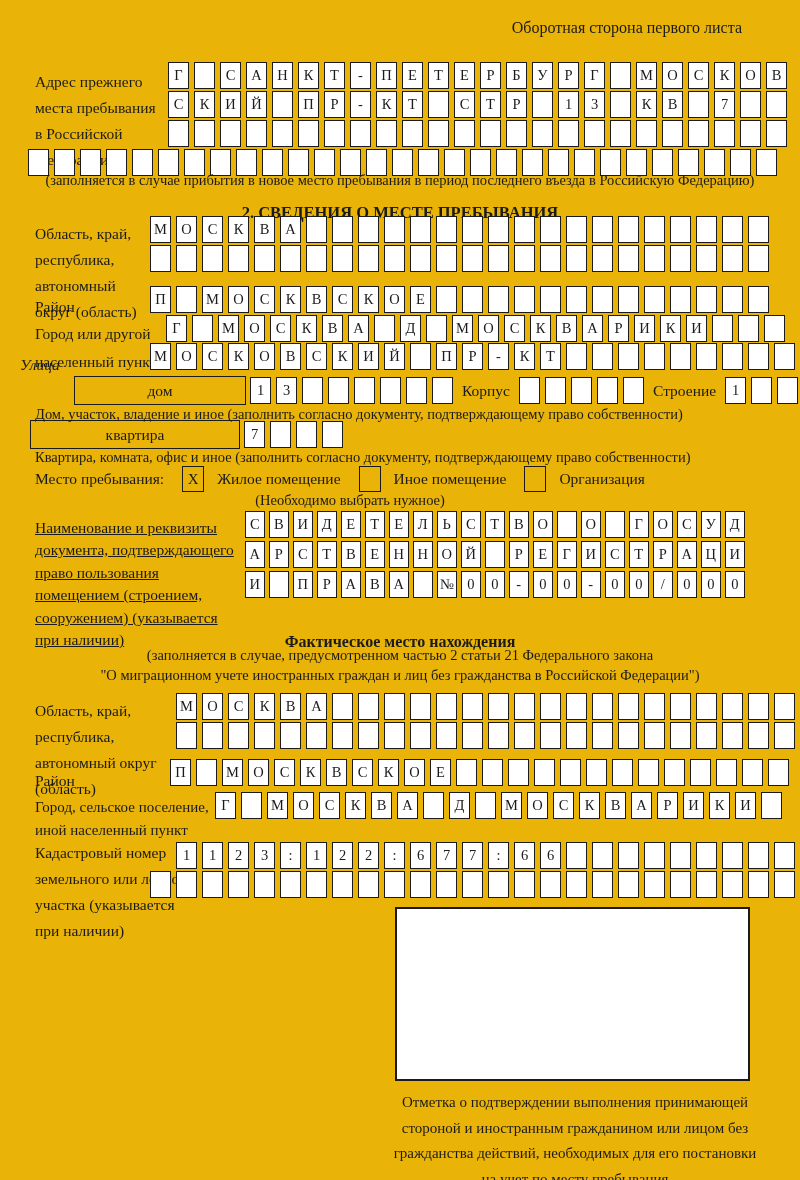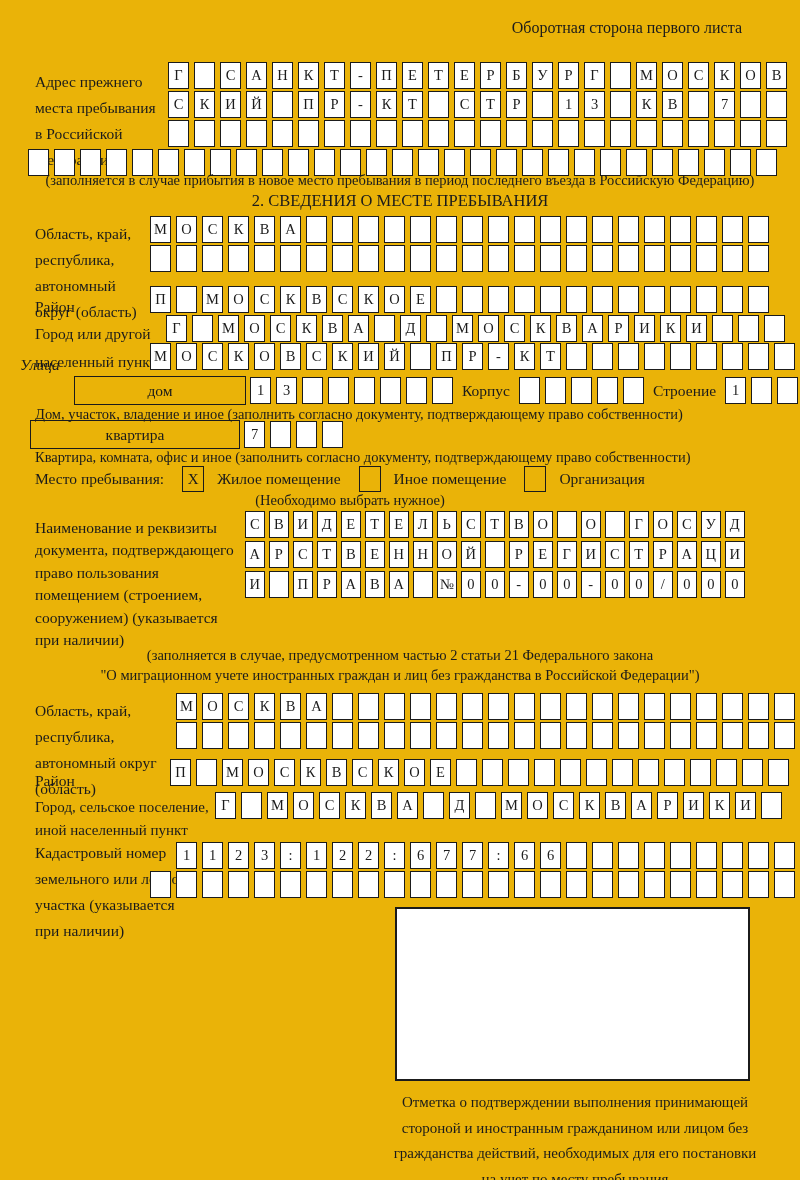--- a/index.html
+++ b/index.html
@@ -4,21 +4,21 @@
 <style>
   html,body { margin:0; padding:0; background:#ffffff; }
   .page {
     position:relative; width:800px; height:1180px; background:#eab308;
     font-family:"Liberation Serif","DejaVu Serif",serif; color:#1b1b1b; overflow:hidden;
   }
   .abs { position:absolute; }
   .form-label { font-size:15.5px; line-height:26px; white-space:pre-line;margin-top:8px; }
   .caption { font-size:14.5px; white-space:pre-line; }
   .center { left:0; width:800px; text-align:center; }
-  .title { font-weight:normal; font-size:16.5px; }
+  .title { font-weight:bold; font-size:16.5px;margin-top:12px; }
   .boxrow { position:absolute; display:flex; column-gap:5px; }
   .cellgroup { display:flex; column-gap:5px; }
   .cell {
     flex:none; width:21px; height:27px; box-sizing:border-box;
     border:1.6px solid #1b1b1b; background:#fff;
     display:flex; align-items:center; justify-content:center; font-size:14.5px;
   }
   .boxrow.sm { column-gap:4.5px; }
   .boxrow.sm .cell { width:19.5px; }
   .flexrow { display:flex; align-items:center; }
@@ -56,21 +56,21 @@
   #s2-ulitsa-label { left:20px; top:344px;font-style:italic; }
   #s2-ulitsa-row { left:150px; top:343px; }
 
   #dom-row { left:30px; top:376px;padding-left:44px; }
   #caption-dom { left:35px; top:406px; }
   #kvartira-row { left:30px; top:420px; }
   #caption-kvartira { left:35px; top:449px; }
   #mesto-row { left:35px; top:466px; }
   #mesto-note { left:100px; top:492px; width:500px; text-align:center; }
 
-  #doc-label { left:35px; top:509px; line-height:22.4px; }
+  #doc-label { left:35px; top:509px; line-height:22.4px;text-decoration:underline; }
   #doc-r1 { left:245px; top:511px; }
   #doc-r2 { left:245px; top:541px; }
   #doc-r3 { left:245px; top:571px; }
 
   #fact-title { top:621px; font-size:16px; }
   #fact-note1 { top:647px; }
   #fact-note2 { top:667px; }
 
   #s3-oblast-label { left:35px; top:690px; }
   #s3-oblast-r1 { left:176px; top:693px; }
@@ -474,20 +474,21 @@
       <span class="cell">0</span>
       <span class="cell">-</span>
       <span class="cell">0</span>
       <span class="cell">0</span>
       <span class="cell">/</span>
       <span class="cell">0</span>
       <span class="cell">0</span>
       <span class="cell">0</span>
     </div>
 
+  <div class="abs title center" id="fact-title">Фактическое место нахождения</div>
   <div class="abs caption center" id="fact-note1">(заполняется в случае, предусмотренном частью 2 статьи 21 Федерального закона</div>
   <div class="abs caption center" id="fact-note2">"О миграционном учете иностранных граждан и лиц без гражданства в Российской Федерации")</div>
 
   <div class="abs form-label" id="s3-oblast-label">Область, край,
 республика,
 автономный округ
 (область)</div>
   <div class="boxrow" id="s3-oblast-r1">
       <span class="cell">М</span>
       <span class="cell">О</span>

